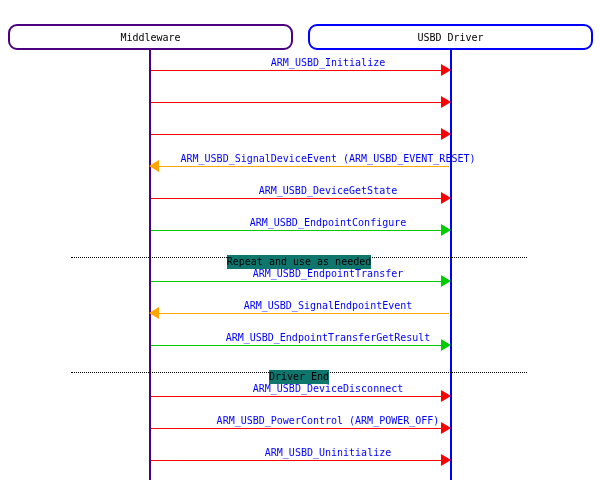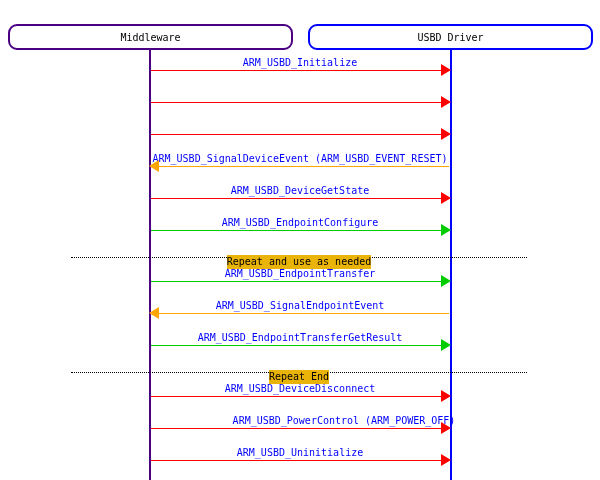--- a/index.html
+++ b/index.html
@@ -49,20 +49,21 @@
   .msg-label {
     position: absolute;
     bottom: 3px;
     left: 0;
     width: 100%;
     text-align: center;
     font-size: 10px;
     line-height: 11px;
     white-space: nowrap;
     cursor: pointer;
+    padding-left: 28px;
   }
   .msg-line {
     position: absolute;
     bottom: 0;
     left: 1px;
     right: 1px;
     height: 0;
     border-bottom: 1.5px solid #000;
   }
   .arrowhead {
@@ -88,21 +89,21 @@
     position: absolute;
     top: 7px;
     left: 0;
     right: 0;
     height: 0;
     border-top: 1px dotted #000000;
   }
   .divider-label {
     position: relative;
     display: inline-block;
-    background: #eab308;
+    background: #0f766e;
     font-size: 10px;
     line-height: 14px;
     color: #000000;
     z-index: 1;
   }
 </style>
 </head>
 <body>
 
 <div class="canvas">
@@ -156,28 +157,28 @@
       <div class="msg-row" style="top: 298px;">
         <div class="msg-label" style="color: rgb(0, 0, 255);">ARM_USBD_SignalEndpointEvent</div>
         <div class="msg-line" style="border-bottom-color: rgb(255, 165, 0);"></div>
         <div class="arrowhead left" style="border-right-color: rgb(255, 165, 0);"></div>
       </div>
       <div class="msg-row" style="top: 330px;">
         <div class="msg-label" style="color: rgb(0, 0, 255);">ARM_USBD_EndpointTransferGetResult</div>
         <div class="msg-line" style="border-bottom-color: rgb(0, 204, 0);"></div>
         <div class="arrowhead right" style="border-left-color: rgb(0, 204, 0);"></div>
       </div>
-      <div class="divider-row" style="top: 365px;"><div class="divider-line"></div><span class="divider-label" style="color: rgb(0, 0, 0);">Repeat End</span></div>
+      <div class="divider-row" style="top: 365px;"><div class="divider-line"></div><span class="divider-label" style="color: rgb(0, 0, 0);">Driver End</span></div>
       <div class="msg-row" style="top: 381px;">
         <div class="msg-label" style="color: rgb(0, 0, 255);">ARM_USBD_DeviceDisconnect</div>
         <div class="msg-line" style="border-bottom-color: rgb(255, 0, 0);"></div>
         <div class="arrowhead right" style="border-left-color: rgb(255, 0, 0);"></div>
       </div>
       <div class="msg-row" style="top: 413px;">
-        <div class="msg-label" style="color: rgb(0, 0, 255); margin-left: 44px;">ARM_USBD_PowerControl (ARM_POWER_OFF)</div>
+        <div class="msg-label" style="color: rgb(0, 0, 255);">ARM_USBD_PowerControl (ARM_POWER_OFF)</div>
         <div class="msg-line" style="border-bottom-color: rgb(255, 0, 0);"></div>
         <div class="arrowhead right" style="border-left-color: rgb(255, 0, 0);"></div>
       </div>
       <div class="msg-row" style="top: 445px;">
         <div class="msg-label" style="color: rgb(0, 0, 255);">ARM_USBD_Uninitialize</div>
         <div class="msg-line" style="border-bottom-color: rgb(255, 0, 0);"></div>
         <div class="arrowhead right" style="border-left-color: rgb(255, 0, 0);"></div>
       </div>
     </div>
 

